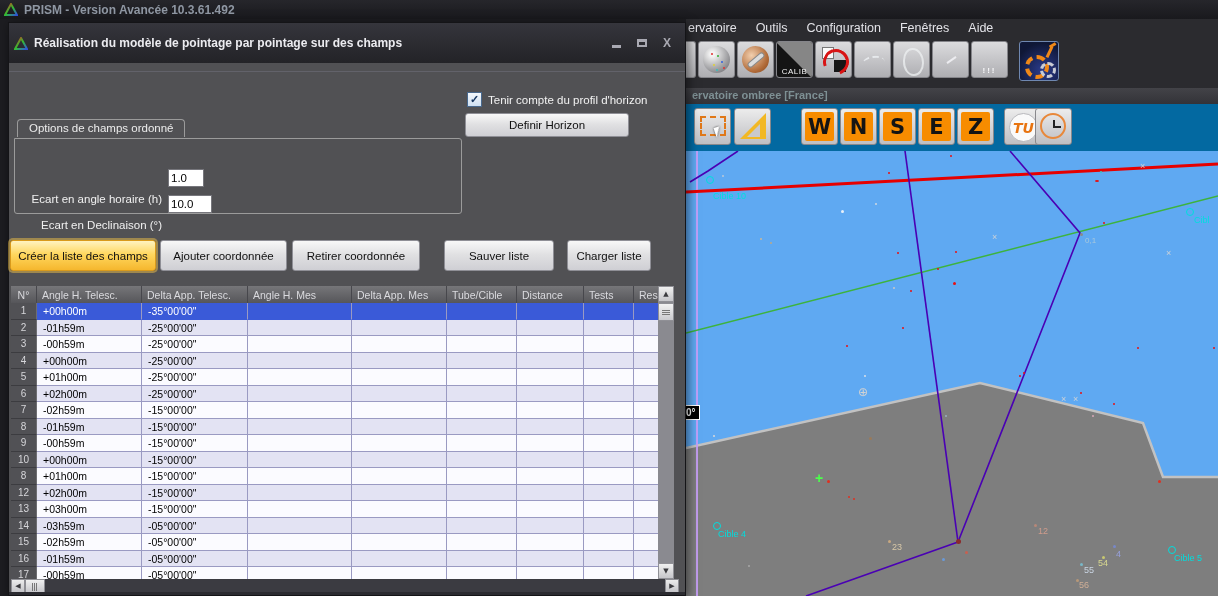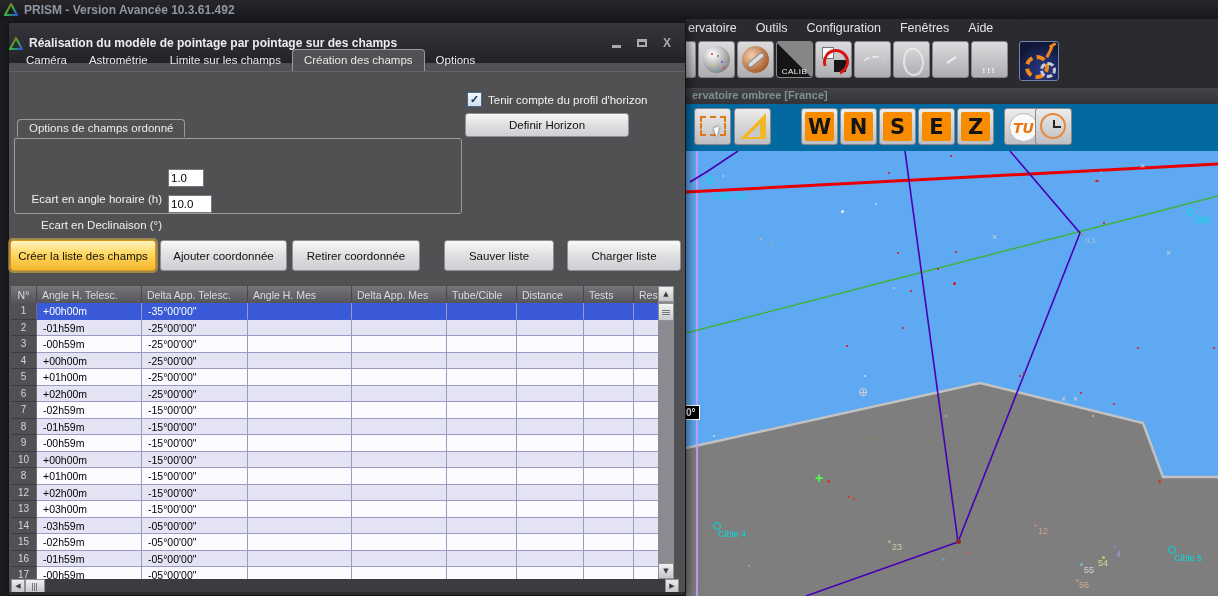--- a/index.html
+++ b/index.html
@@ -85,21 +85,21 @@
   .zero-lbl{position:absolute;left:-4px;top:254px;z-index:4;background:#000;border:1px solid #fff;
     color:#fff;font-size:10px;font-weight:bold;padding:1px 3px;}
   .oplus{position:absolute;left:172px;top:234px;z-index:2;color:#d2d2d2;
     font-family:"DejaVu Sans",sans-serif;font-size:12px;}
   .gcross{position:absolute;left:129px;top:319px;z-index:3;color:#4cff4c;font-weight:bold;font-size:14px;}
 
   
   .dialog{position:absolute;left:8px;top:22px;width:678px;height:574px;background:#515154;
     border:1px solid #141417;box-sizing:border-box;box-shadow:2px 2px 10px rgba(0,0,0,.55);z-index:10;}
   .dlg-titlebar{height:40px;background:linear-gradient(#35353c,#232327);display:flex;align-items:center;
-    gap:6px;color:#ececf0;font-weight:bold;font-size:12px;}
+    gap:6px;padding-left:5px;color:#ececf0;font-weight:bold;font-size:12px;}
   .winbtns{margin-left:auto;display:flex;align-items:center;gap:16px;padding-right:14px;}
   .wb-min{width:9px;height:3px;background:#a9a9b2;margin-top:7px;}
   .wb-max{width:10px;height:8px;border:2px solid #a9a9b2;box-sizing:border-box;border-top-width:3px;}
   .wb-close{color:#a9a9b2;font-weight:bold;font-size:12px;}
   .tabbar{position:absolute;left:6px;top:26px;display:flex;z-index:2;}
   .tab{padding:4px 11px 5px;color:#e8e8e8;font-size:11.5px;margin-top:1px;}
   .tab.active{border:1px solid #9a9aa0;border-bottom:none;border-radius:4px 4px 0 0;background:#515154;margin-top:0;}
   .tabline{position:absolute;left:0;top:48px;width:676px;height:1px;background:#62626a;}
   .chkrow{position:absolute;left:458px;top:69px;display:flex;align-items:center;gap:6px;
     color:#f2f2f2;font-size:11.5px;}
@@ -364,27 +364,20 @@
         <polygon points="7,1 13,12 1,12" fill="none" stroke="url(#rg2)" stroke-width="2"></polygon>
       </svg>
       <span>Réalisation du modèle de pointage par pointage sur des champs</span>
       <span class="winbtns">
         <i class="wb-min"></i>
         <i class="wb-max"></i>
         <b class="wb-close">X</b>
       </span>
     </div>
 
-    <div class="tabbar">
-      <span class="tab">Caméra</span>
-      <span class="tab">Astrométrie</span>
-      <span class="tab">Limite sur les champs</span>
-      <span class="tab active">Création des champs</span>
-      <span class="tab">Options</span>
-    </div>
     <div class="tabline"></div>
 
     <div class="chkrow">
       <span class="checkbox">✓</span>
       <span>Tenir compte du profil d'horizon</span>
     </div>
     <div class="btn" style="left:456px;top:90px;width:164px;height:24px">Definir Horizon</div>
 
     <div class="grp">
       <span class="grp-tab">Options de champs ordonné</span>
@@ -396,21 +389,21 @@
       <div class="frow" style="top:58px">
         <label>Ecart en Declinaison  (°)</label>
         <input style="width: 38px;" value="10.0">
       </div>
     </div>
 
     <div class="btn primary" style="left:1px;top:217px;width:146px;height:31px">Créer la liste des champs</div>
     <div class="btn" style="left:151px;top:217px;width:127px;height:31px">Ajouter coordonnée</div>
     <div class="btn" style="left:283px;top:217px;width:128px;height:31px">Retirer coordonnée</div>
     <div class="btn" style="left:435px;top:217px;width:110px;height:31px">Sauver liste</div>
-    <div class="btn" style="left:558px;top:217px;width:114px;height:31px">Charger liste</div>
+    <div class="btn" style="left:558px;top:217px;width:84px;height:31px">Charger liste</div>
 
     <div class="table">
       <div class="thead">
         <div class="th c0">N°</div>
         <div class="th c1">Angle H. Telesc.</div>
         <div class="th c2">Delta App. Telesc.</div>
         <div class="th c3">Angle H. Mes</div>
         <div class="th c4">Delta App. Mes</div>
         <div class="th c5">Tube/Cible</div>
         <div class="th c6">Distance</div>

